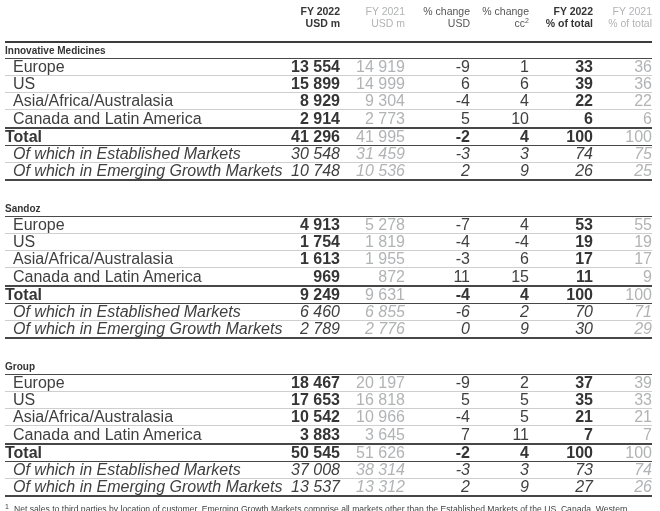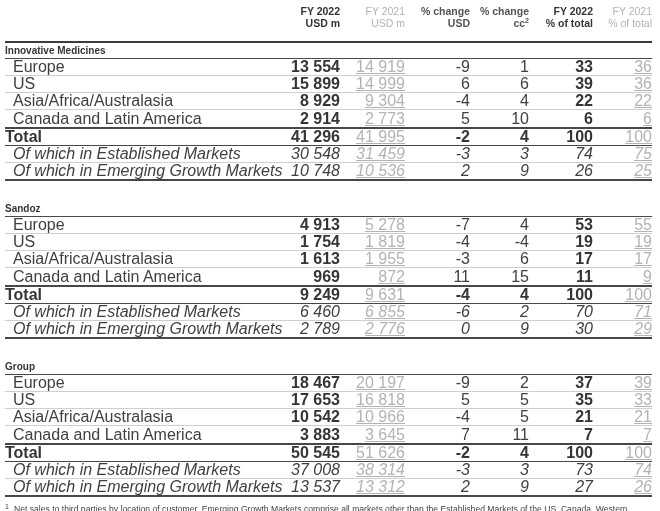--- a/index.html
+++ b/index.html
@@ -8,21 +8,21 @@
     font-family:"Liberation Sans", sans-serif;color:#3f3f3f;
     -webkit-font-smoothing:antialiased;
   }
   .page{padding:2px 8px 0 5px;}
 
   
   .hdr{display:flex;align-items:flex-end;border-bottom:2px solid #3c3c3c;padding:3px 0 12px;}
   .hdr .lab{flex:1;}
   .hdr-cell{font-size:10.5px;line-height:12px;text-align:right;white-space:nowrap;}
   .hb{font-weight:bold;color:#353535;}
-  .hm{color:#555555;font-weight:bold;}
+  .hm{color:#555555;}
   .hg{color:#b1b3b5;}
   sup{font-size:7px;line-height:0;}
 
   
   .lab{flex:1;text-align:left;}
   .num{text-align:right;white-space:nowrap;}
   .w0{width:52px;}.w1{width:65px;}.w2{width:65px;}.w3{width:59px;}.w4{width:64px;}.w5{width:59px;}
 
   
   .section{}
@@ -40,21 +40,21 @@
     border-bottom:1px solid #cfcfcf;
   }
   .row.nb{border-bottom:none;}
   .row.total{border-top:2px solid #474747;border-bottom:1px solid #474747;height:19px;align-items:center;}
   .row.last{border-bottom:2px solid #474747;height:18px;}
   .row.ofwhich{font-style:italic;}
   .region .lab,.ofwhich .lab{padding-left:8px;}
   .total .lab{font-weight:bold;color:#353535;}
   .b{font-weight:bold;color:#353535;}
   .d{color:#404040;}
-  .g{color:#b1b3b5;text-decoration:underline;}
+  .g{color:#b1b3b5;}
 
   
   .footnotes{margin-top:6px;font-size:8.6px;line-height:12.5px;color:#3f3f3f;}
   .footnote{display:flex;}
   .fn-marker{width:9px;flex:none;font-size:7px;position:relative;top:-2px;}
   .fn-text{flex:1;}
 </style>
 </head>
 <body>
 

